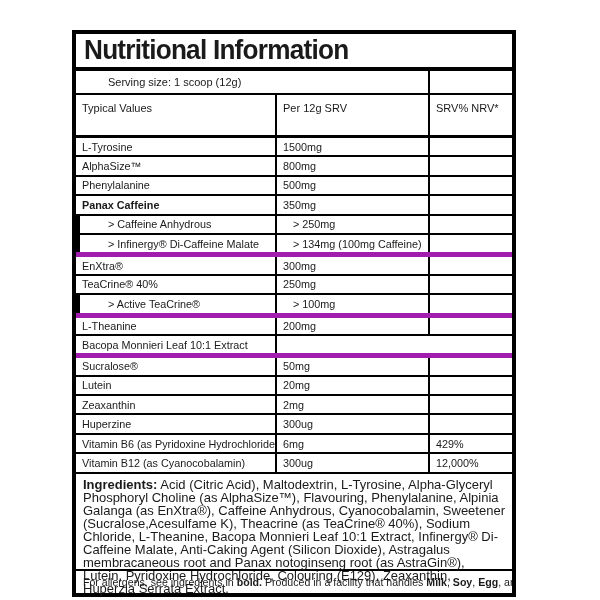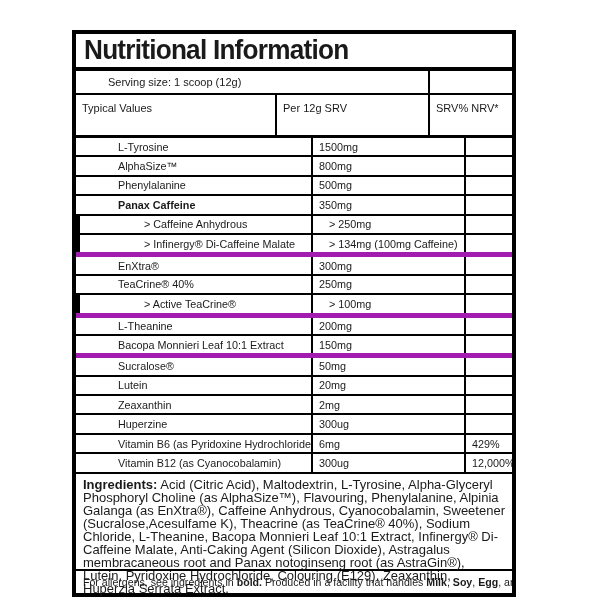--- a/index.html
+++ b/index.html
@@ -31,21 +31,20 @@
     display:grid;grid-template-columns:199px 153px 1fr;
     height:43px;box-sizing:border-box;border-bottom:3px solid #000;
     font-size:11px;
   }
   .hdr-row .cell{align-items:flex-start;padding-top:7px;}
   .rows .row{
     display:grid;grid-template-columns:199px 153px 1fr;
     height:17.4px;box-sizing:content-box;
     border-top:2px solid #000;
     font-size:10.8px;
-    padding-left:36px;
   }
   .rows .row:first-child{border-top:none;}
   .rows .row.group-start{border-top:5px solid #a21caf;height:16.4px;}
   .rows .row.bold .name{font-weight:700;}
   .rows .row.sub{border-left:4px solid #000;grid-template-columns:195px 153px 1fr;}
   .rows .row.sub .name{padding-left:28px;}
   .rows .row.sub .amount{padding-left:16px;}
   .cell{
     display:flex;align-items:center;
     padding:0 6px;box-sizing:border-box;overflow:hidden;white-space:nowrap;
@@ -130,21 +129,20 @@
         <div class="cell amount">&gt; 100mg</div>
         <div class="cell nrv"></div>
       </div>
       <div class="row group-start">
         <div class="cell name">L-Theanine</div>
         <div class="cell amount">200mg</div>
         <div class="cell nrv"></div>
       </div>
       <div class="row">
         <div class="cell name">Bacopa Monnieri Leaf 10:1 Extract</div>
-        <div class="cell amount">150mg</div>
         <div class="cell nrv"></div>
       </div>
       <div class="row group-start">
         <div class="cell name">Sucralose®</div>
         <div class="cell amount">50mg</div>
         <div class="cell nrv"></div>
       </div>
       <div class="row">
         <div class="cell name">Lutein</div>
         <div class="cell amount">20mg</div>

